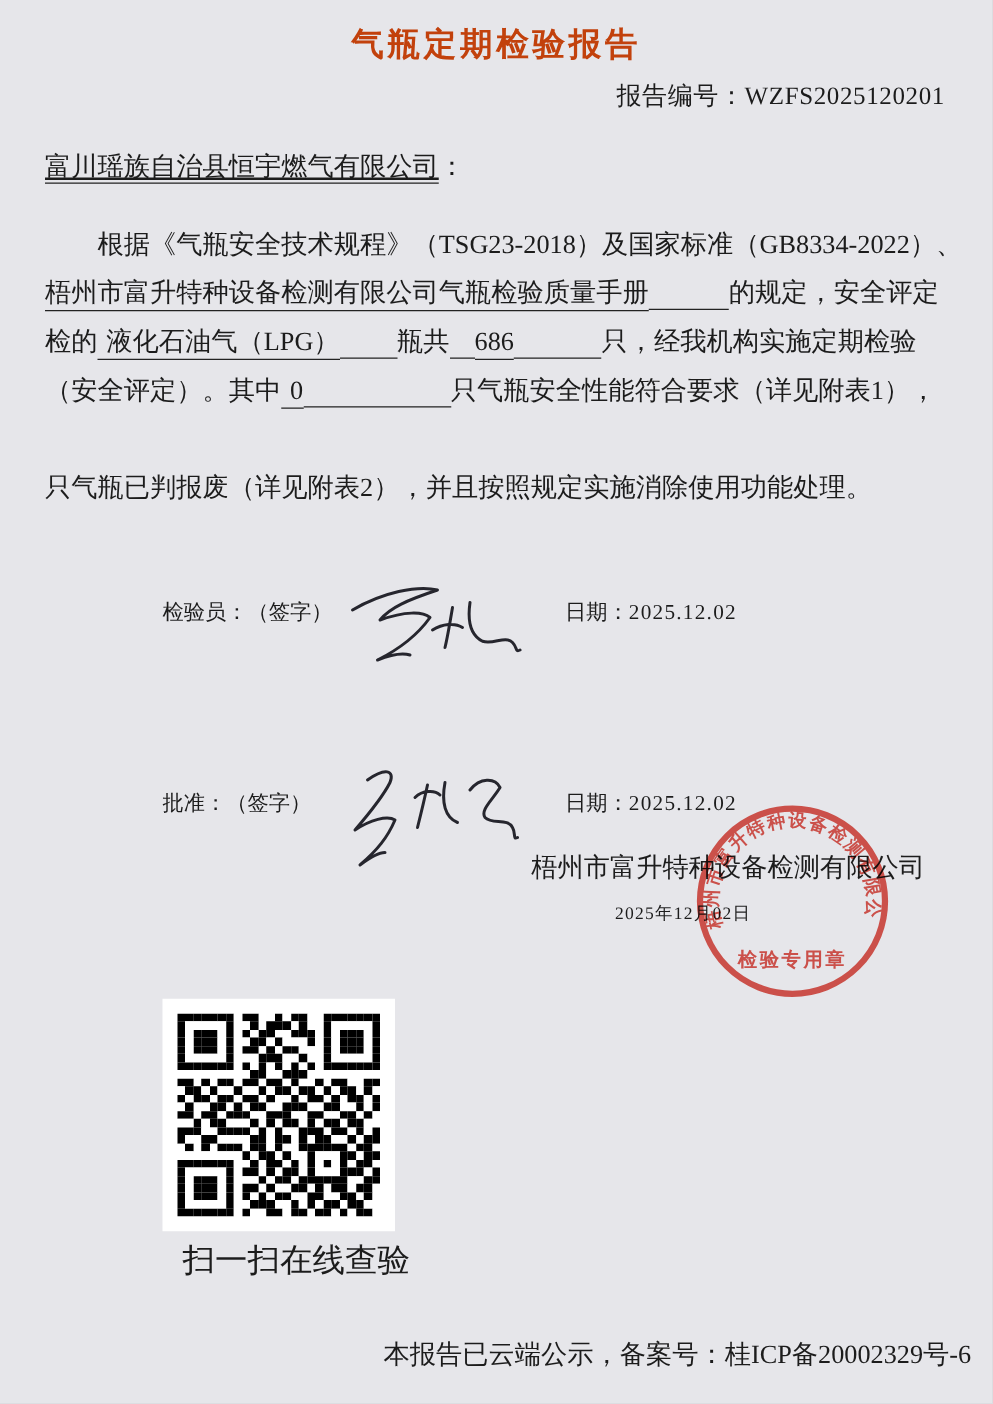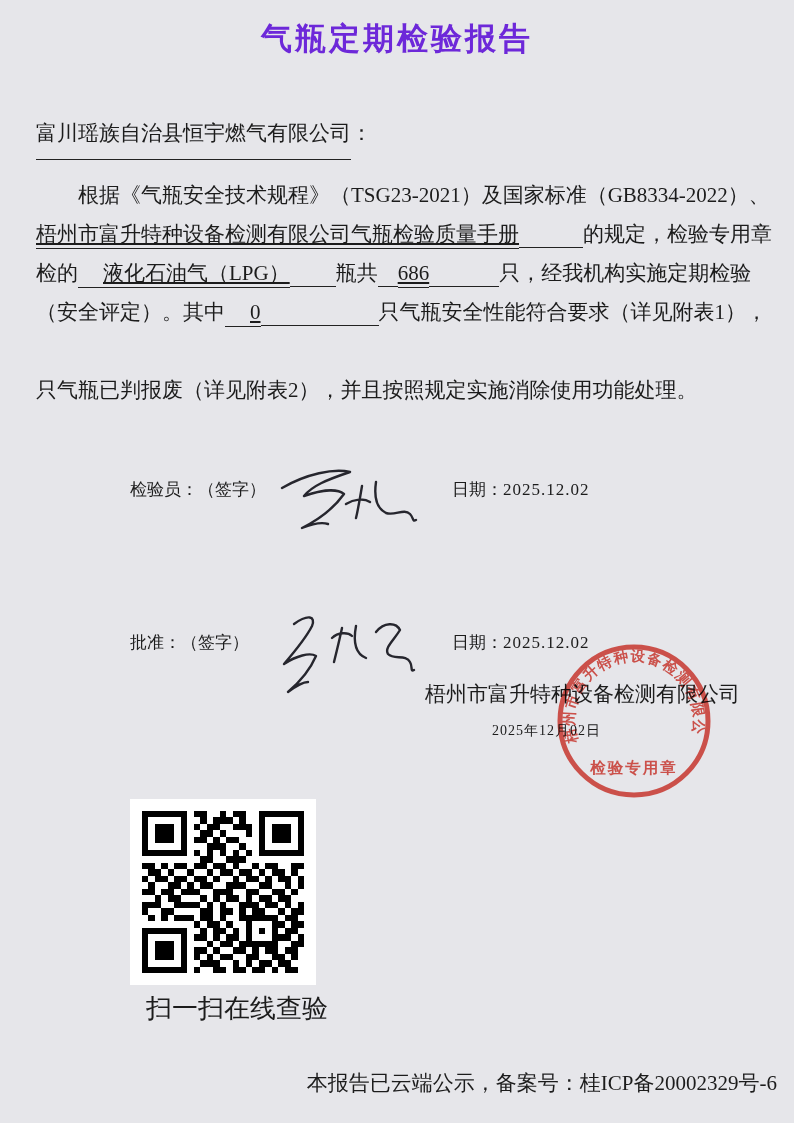--- a/index.html
+++ b/index.html
@@ -9,41 +9,41 @@
     margin:0 auto;
     background:#e6e6ea;
     font-family:"Liberation Serif","DejaVu Serif",serif;
     color:#1c1c1c;
     overflow:hidden;
   }
   .abs{position:absolute;}
   .doc-title{
     top:18px;left:0;width:100%;
     text-align:center;
-    font-size:31px;font-weight:700;
-    letter-spacing:3px;color:#6d28d9;
+    font-size:26px;font-weight:700;
+    letter-spacing:3px;color:#c2410c;
   }
   .report-no{
     top:63px;right:38px;
     font-size:20px;letter-spacing:.5px;
   }
   .addressee{
     top:119px;left:36px;
     font-size:21px;
   }
-  .addressee .name{border-bottom:1.5px solid #222;padding-bottom:14px;}
+  .addressee .name{border-bottom:1.5px solid #222;padding-bottom:1px;text-decoration:underline;}
   .body-line{
     left:36px;width:726px;
     font-size:21px;line-height:27px;
     white-space:nowrap;
   }
   .indent{padding-left:42px;}
-  .u{border-bottom:1.5px solid #222;padding-bottom:2px;text-decoration:underline;}
+  .u{border-bottom:1.5px solid #222;padding-bottom:2px;}
   .blank{display:inline-block;border-bottom:1.5px solid #222;height:21px;vertical-align:bottom;}
-  .pl{padding-left:25px;} .pr{padding-right:5px;}
+  .pl{padding-left:7px;} .pr{padding-right:5px;}
   .w64{width:64px;} .w46{width:46px;} .w20{width:20px;} .w70{width:70px;}
   .w118{width:118px;} .w56{width:56px;} .w148{width:148px;}
   .sig-row-label{font-size:17px;}
   .date-text{letter-spacing:1px;}
   .sig-svg{position:absolute;}
   .sig-svg path{fill:none;stroke:#26262e;stroke-width:2.4;stroke-linecap:round;stroke-linejoin:round;}
   .org-name{top:680px;left:425px;font-size:21px;}
   .org-date{top:722px;left:492px;font-size:14px;letter-spacing:1px;}
   .seal-svg{
     left:554px;top:641px;width:160px;height:160px;
@@ -61,31 +61,34 @@
   .qr-caption{top:991px;left:146px;font-size:26px;}
   .footer{top:1069px;right:17px;font-size:21px;}
 </style>
 </head>
 <body>
 
 <div class="page">
 
   <div class="abs doc-title">气瓶定期检验报告</div>
 
+  <div class="abs report-no">
+    <span>报告编号：</span><span>WZFS2025120201</span>
+  </div>
 
   <div class="abs addressee">
     <span class="name">富川瑶族自治县恒宇燃气有限公司</span><span>：</span>
   </div>
 
   <div class="abs body-line indent" style="top:182px">
-    <span>根据《气瓶安全技术规程》（TSG23-2021）及国家标准（GB8334-2022）、</span>
+    <span>根据《气瓶安全技术规程》（TSG23-2018）及国家标准（GB8334-2022）、</span>
   </div>
 
   <div class="abs body-line" style="top:221px">
-    <span class="u">梧州市富升特种设备检测有限公司气瓶检验质量手册</span><span class="blank w64"></span><span>的规定，检验专用章</span>
+    <span class="u">梧州市富升特种设备检测有限公司气瓶检验质量手册</span><span class="blank w64"></span><span>的规定，安全评定</span>
   </div>
 
   <div class="abs body-line" style="top:260px">
     <span>检的</span><span class="u pl">液化石油气（LPG）</span><span class="blank w46"></span><span>瓶共</span><span class="blank w20"></span><span class="u">686</span><span class="blank w70"></span><span>只，经我机构实施定期检验</span>
   </div>
 
   <div class="abs body-line" style="top:299px">
     <span>（安全评定）。其中</span><span class="u pl">0</span><span class="blank w118"></span><span>只气瓶安全性能符合要求（详见附表1），</span>
   </div>
 

